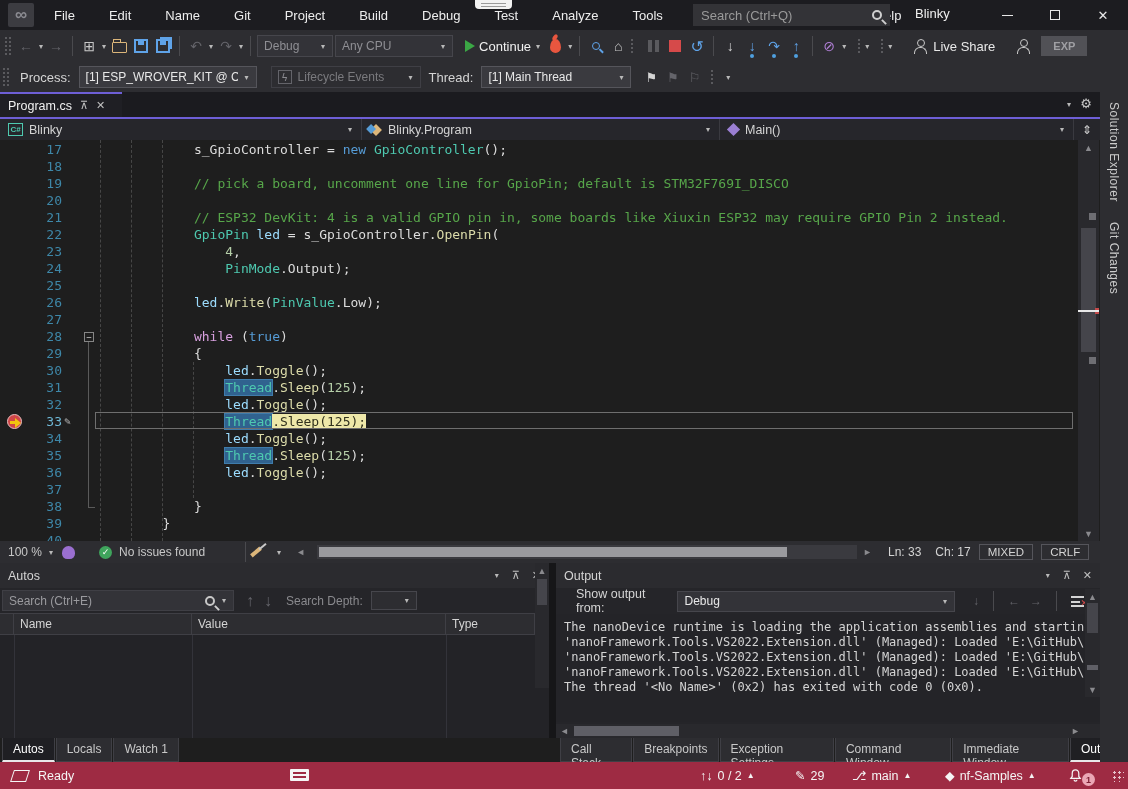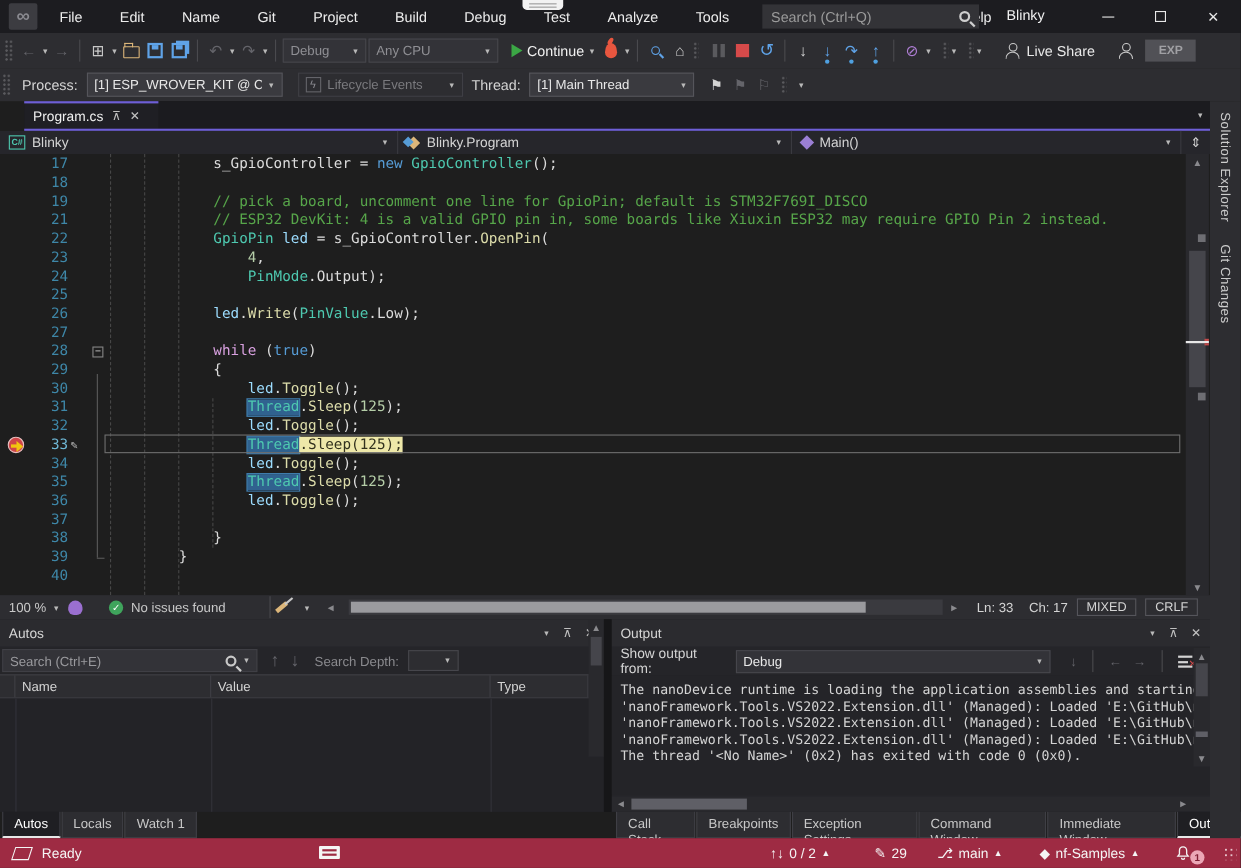--- a/index.html
+++ b/index.html
@@ -77,21 +77,21 @@
   
   #procbar { left:0; top:62px; width:1128px; height:30px; background:#2d2d31; display:flex;
     align-items:center; color:#d4d4d4; font-size:13px; }
   #procbar .combo { background:#3a3a3f; border-color:#55555b; color:#e8e8e8; }
   .lbl { margin:0 8px; }
   .boltbox { width:14px; height:14px; border:1px solid #64646a; color:#8a8a90; font-size:10px;
     display:flex; align-items:center; justify-content:center; }
   .flagset { display:flex; gap:10px; align-items:center; margin-left:14px; font-size:13px; }
 
   
-  #tabstrip { left:0; top:92px; width:1100px; height:27px; background:#1b1b1f;margin-left:22px; }
+  #tabstrip { left:0; top:92px; width:1100px; height:27px; background:#1b1b1f; }
   #tabstrip::after { content:""; position:absolute; left:0; bottom:0; width:1100px; height:2px; background:#6e5fd6; }
   #doc-tab { position:absolute; left:0; top:0; width:122px; height:25px; background:#1f1f24;
     border-top:2px solid #6e5fd6; display:flex; align-items:center; padding:0 8px; gap:8px; }
   #doc-tab .t { color:#f0f0f0; font-size:12.5px; }
   .pin-svg, .x-ico { color:#c0c0c0; font-size:11px; }
   #well-caret { position:absolute; right:28px; top:8px; }
   #well-gear { position:absolute; right:8px; top:4px; color:#c8c8c8; font-size:13px; }
 
   
   #navbar { left:0; top:119px; width:1100px; height:21px; background:#26262b; display:flex; }
@@ -171,21 +171,21 @@
   #autos-search .sp { flex:1; }
   .grid-head { height:22px; display:flex; background:#2d2d31; border-top:1px solid #3f3f45;
     border-bottom:1px solid #3f3f45; color:#d4d4d4; font-size:12px; }
   .gcell { display:flex; align-items:center; padding-left:6px; border-right:1px solid #3f3f45; }
   .grid-body { height:103px; background:#232327; position:relative; }
   .gline { position:absolute; top:0; height:103px; border-left:1px solid #33333a; }
   #autos-vsb { position:absolute; right:0; top:0; width:14px; height:125px; background:#29292d; }
   #autos-vsb .th { position:absolute; left:2px; top:16px; width:10px; height:26px; background:#45454b; }
 
   #output-toolbar { height:26px; display:flex; align-items:center; color:#d4d4d4; font-size:12.5px;
-    background:#252529; padding-left:8px; gap:8px; }
+    background:#252529; padding-left:20px; gap:8px; }
   #output-combo { width:300px; height:21px; background:#333338; border:1px solid #46464c;
     display:flex; align-items:center; padding:0 6px; color:#e8e8e8; font-size:12px; }
   #output-combo .cv { flex:1; }
   .oticons { display:flex; align-items:center; gap:10px; margin-left:10px; color:#64646a; font-size:12px; }
   .clearico { position:relative; width:13px; height:11px; border-top:2px solid #d4d4d4;
     border-bottom:2px solid #d4d4d4; }
   .clearico::before { content:""; position:absolute; top:3px; left:0; width:9px; height:2px; background:#d4d4d4; }
   .clearico::after { content:"\2715"; position:absolute; right:-4px; top:0px; color:#d64a4a; font-size:9px; }
   #output-text { position:relative; height:108px; background:#242428; overflow:hidden;
     font-family:"DejaVu Sans Mono", monospace; font-size:12px; line-height:15px; color:#d4d4d4; padding:6px 0 0 8px; }
@@ -396,20 +396,21 @@
   <div class="vguide" style="left:100px"></div>
   <div class="vguide" style="left:131px"></div>
   <div class="vguide" style="left:162px"></div>
   <div id="guide-inner"></div>
   <div id="fold-line"></div>
   <div id="fold-tick"></div>
   <div id="rows">
       <div class="row"><span class="ln">17</span><span class="code"><span class="tk-p">            </span><span class="tk-p">s_GpioController</span><span class="tk-p"> = </span><span class="tk-kw">new</span><span class="tk-p"> </span><span class="tk-ty">GpioController</span><span class="tk-p">();</span></span></div>
       <div class="row"><span class="ln">18</span><span class="code"></span></div>
       <div class="row"><span class="ln">19</span><span class="code"><span class="tk-p">            </span><span class="tk-cm">// pick a board, uncomment one line for GpioPin; default is STM32F769I_DISCO</span></span></div>
+      <div class="row"><span class="ln">20</span><span class="code"></span></div>
       <div class="row"><span class="ln">21</span><span class="code"><span class="tk-p">            </span><span class="tk-cm">// ESP32 DevKit: 4 is a valid GPIO pin in, some boards like Xiuxin ESP32 may require GPIO Pin 2 instead.</span></span></div>
       <div class="row"><span class="ln">22</span><span class="code"><span class="tk-p">            </span><span class="tk-ty">GpioPin</span><span class="tk-p"> </span><span class="tk-vr">led</span><span class="tk-p"> = </span><span class="tk-p">s_GpioController</span><span class="tk-p">.</span><span class="tk-me">OpenPin</span><span class="tk-p">(</span></span></div>
       <div class="row"><span class="ln">23</span><span class="code"><span class="tk-p">                </span><span class="tk-nu">4</span><span class="tk-p">,</span></span></div>
       <div class="row"><span class="ln">24</span><span class="code"><span class="tk-p">                </span><span class="tk-ty">PinMode</span><span class="tk-p">.</span><span class="tk-p">Output</span><span class="tk-p">);</span></span></div>
       <div class="row"><span class="ln">25</span><span class="code"></span></div>
       <div class="row"><span class="ln">26</span><span class="code"><span class="tk-p">            </span><span class="tk-vr">led</span><span class="tk-p">.</span><span class="tk-me">Write</span><span class="tk-p">(</span><span class="tk-ty">PinValue</span><span class="tk-p">.</span><span class="tk-p">Low</span><span class="tk-p">);</span></span></div>
       <div class="row"><span class="ln">27</span><span class="code"></span></div>
       <div class="row"><span class="ln">28</span><span class="fold">−</span><span class="code"><span class="tk-p">            </span><span class="tk-ck">while</span><span class="tk-p"> (</span><span class="tk-kw">true</span><span class="tk-p">)</span></span></div>
       <div class="row"><span class="ln">29</span><span class="code"><span class="tk-p">            {</span></span></div>
       <div class="row"><span class="ln">30</span><span class="code"><span class="tk-p">                </span><span class="tk-vr">led</span><span class="tk-p">.</span><span class="tk-me">Toggle</span><span class="tk-p">();</span></span></div>

